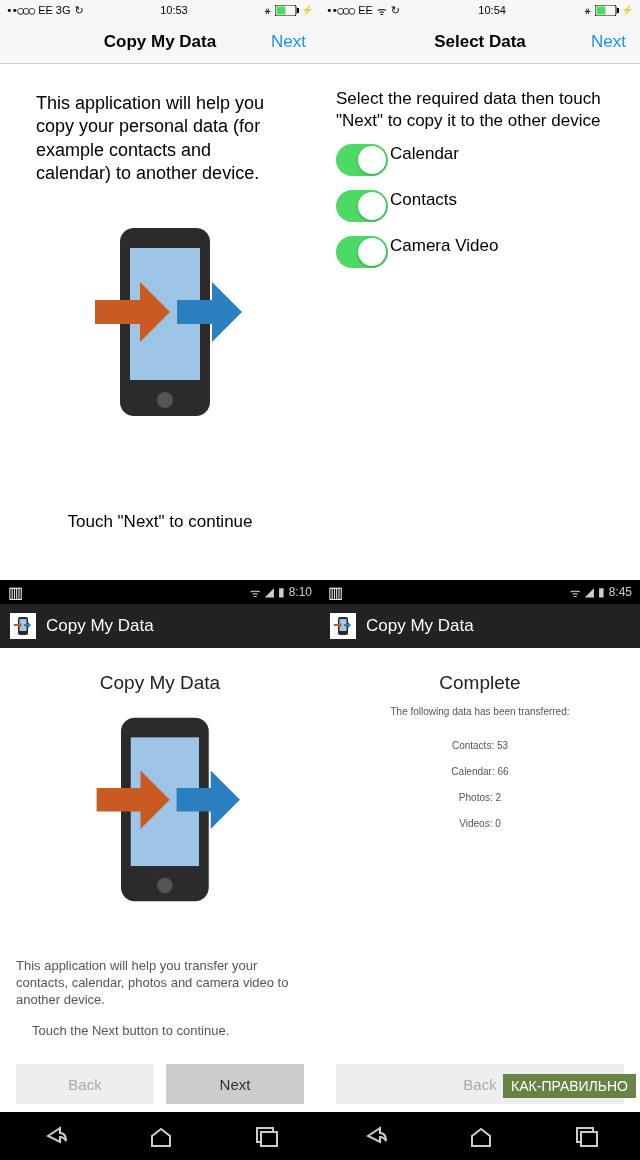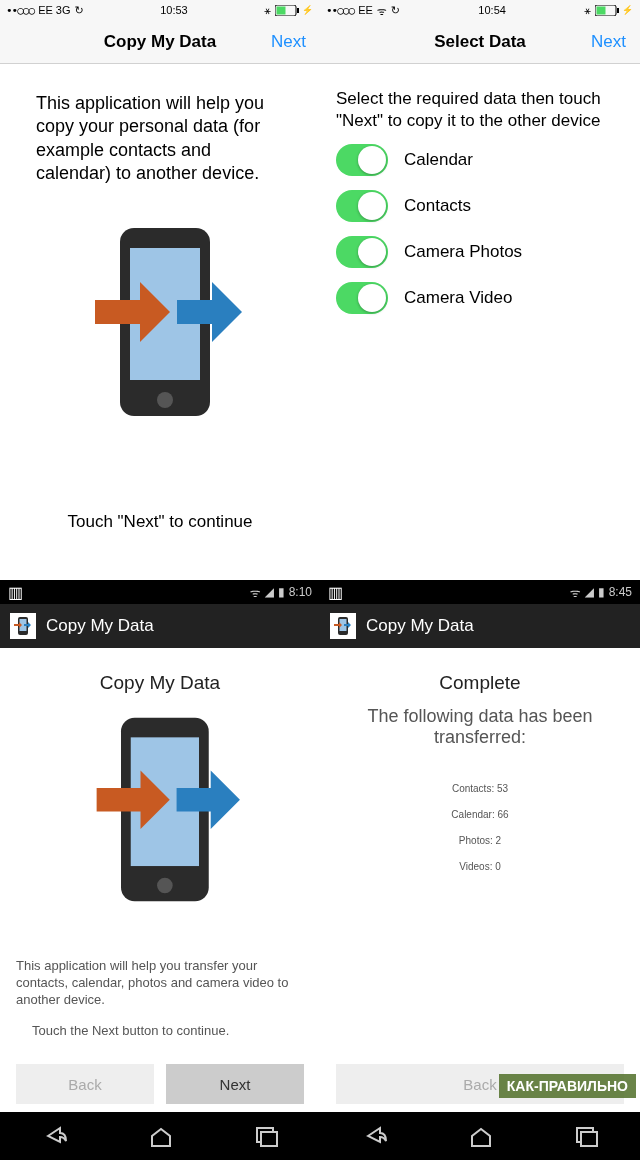--- a/index.html
+++ b/index.html
@@ -10,42 +10,42 @@
 .ios-status{height:20px;background:#f7f7f7;display:flex;align-items:center;justify-content:space-between;padding:0 6px;font-size:11px;color:#000}
 .ios-status .left,.ios-status .right{display:flex;align-items:center;gap:4px}
 .ios-nav{height:44px;background:#f7f7f7;border-bottom:1px solid #d1d1d1;display:flex;align-items:center;justify-content:center;position:relative}
 .ios-nav .title{font-weight:600;font-size:17px}
 .ios-nav .next{position:absolute;right:14px;color:#1e90ff;font-size:17px}
 .ios-body{flex:1;padding:28px 36px;display:flex;flex-direction:column}
 .ios-desc{font-size:18px;line-height:1.3}
 .phone-icon{display:flex;justify-content:center;margin-top:36px}
 .ios-footer{text-align:center;font-size:17px;margin-top:auto;margin-bottom:20px}
 .select-desc{font-size:17px;line-height:1.3;margin-bottom:12px}
-.toggle-row{display:flex;align-items:center;gap:16px;margin-bottom:14px}
+.toggle-row{display:flex;gap:2px;margin-bottom:14px}
 .toggle{width:52px;height:32px;border-radius:16px;background:#4cd964;position:relative}
 .toggle::after{content:"";position:absolute;right:2px;top:2px;width:28px;height:28px;border-radius:50%;background:#fff;box-shadow:0 1px 3px rgba(0,0,0,.3)}
 .toggle-label{font-size:17px}
 
 .android-panel{background:#fff;height:580px;position:relative;display:flex;flex-direction:column}
 .and-status{height:24px;background:#000;color:#ccc;display:flex;align-items:center;justify-content:space-between;padding:0 8px;font-size:12px}
 .and-status .right{display:flex;align-items:center;gap:4px;margin-left:auto}
 .and-header{height:44px;background:#222;color:#fff;display:flex;align-items:center;gap:10px;padding:0 10px;font-size:17px}
 .and-header .mini-icon{width:26px;height:26px;background:#fff;display:flex;align-items:center;justify-content:center}
 .and-body{flex:1;padding:14px 16px 0;font-size:13px;color:#555;display:flex;flex-direction:column}
 .and-title{font-size:19px;text-align:center;margin:10px 0 12px;color:#222}
-.and-sub{font-size:18px;text-align:center;margin-bottom:28px}
+.and-sub{font-size:10px;text-align:center;margin-bottom:16px}
 .and-stats{text-align:center;font-size:10px;line-height:2.6}
 .and-desc{font-size:13px;line-height:1.3;margin-top:auto}
 .and-hint{font-size:13px;margin:14px 16px 10px}
 .and-buttons{display:flex;gap:12px;padding:16px 16px 8px}
 .and-btn{flex:1;height:40px;background:#ccc;display:flex;align-items:center;justify-content:center;font-size:15px;color:#333}
 .and-btn.disabled{background:#eee;color:#aaa}
 .and-navbar{height:48px;background:#000;display:flex;align-items:center;justify-content:space-around}
 .and-navbar svg{fill:none;stroke:#ccc;stroke-width:2}
-.watermark{position:absolute;right:4px;bottom:62px;background:rgba(80,110,40,.85);color:#fff;padding:4px 8px;font-size:14px;font-weight:700}
+.watermark{position:absolute;right:4px;bottom:62px;background:rgba(80,110,40,.85);color:#fff;padding:4px 8px;font-size:14px;font-weight:400}
 .bars{display:inline-flex;align-items:center;gap:1px;font-family:monospace;letter-spacing:-1px}
 </style>
 </head>
 <body>
 
 <div class="grid">
 
 <div class="ios-panel">
   <div class="ios-status">
     <div class="left">
@@ -108,24 +108,20 @@
   </div>
   <div class="ios-body" style="padding:24px 16px">
     <div class="select-desc">Select the required data then touch "Next" to copy it to the other device</div>
     <div class="toggle-row">
           <div class="toggle"></div>
           <div class="toggle-label">Calendar</div>
         </div>
     <div class="toggle-row">
           <div class="toggle"></div>
           <div class="toggle-label">Contacts</div>
-        </div>
-    <div class="toggle-row">
-          <div class="toggle"></div>
-          <div class="toggle-label">Camera Photos</div>
         </div>
     <div class="toggle-row">
           <div class="toggle"></div>
           <div class="toggle-label">Camera Video</div>
         </div>
   </div>
 </div>
 
 <div class="android-panel">
   <div class="and-status">

